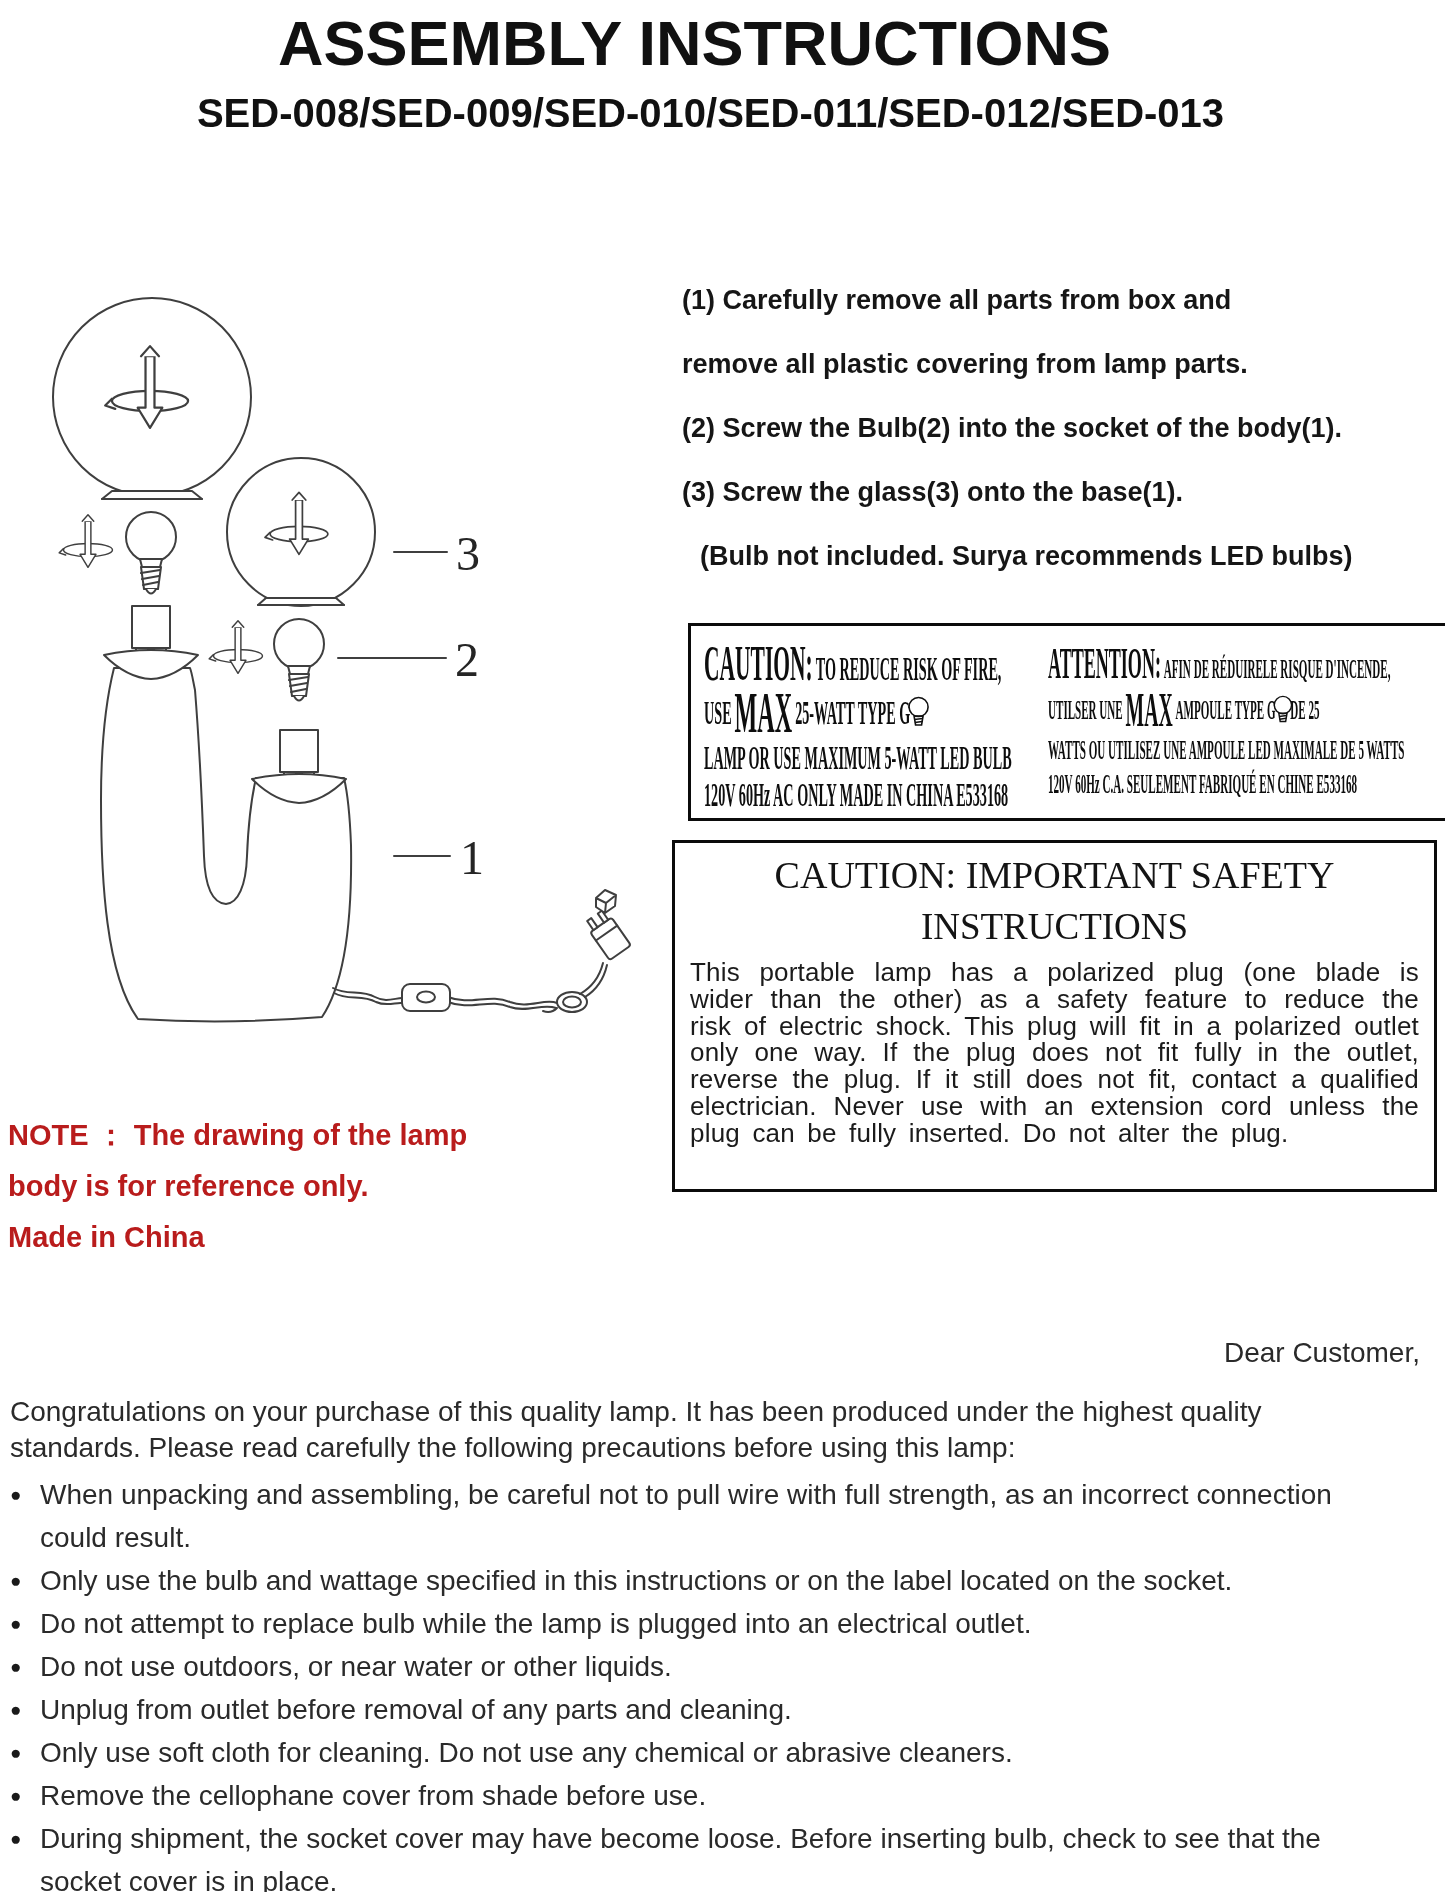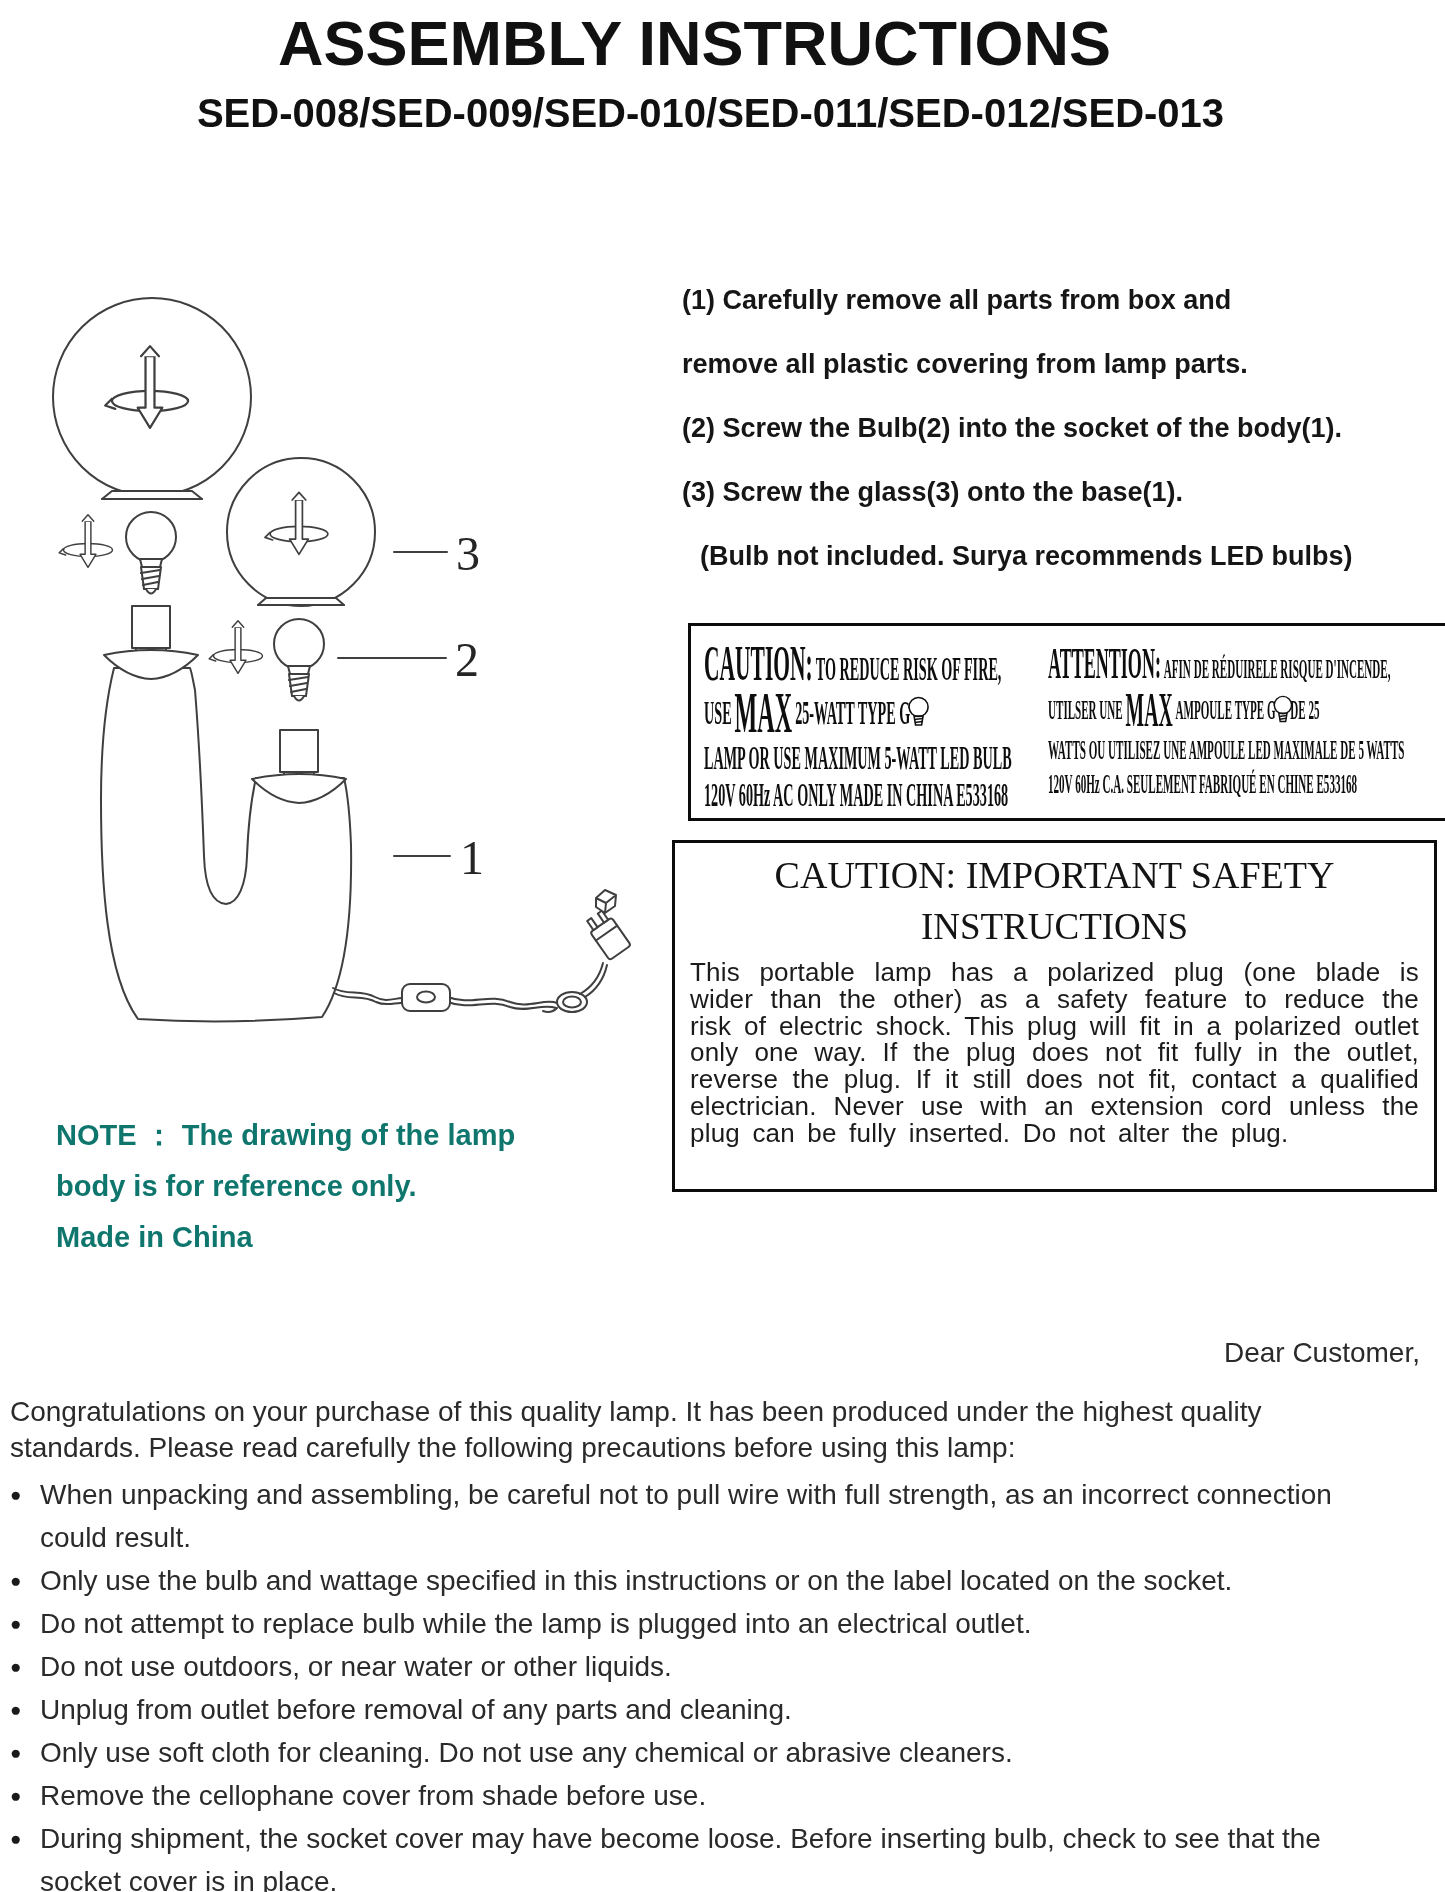--- a/index.html
+++ b/index.html
@@ -62,21 +62,21 @@
   }
   .s-title{font-family:"Liberation Serif",serif;font-weight:normal;text-align:center;color:#141414;}
   .s-title1{font-size:38px;margin-top:10px;line-height:44px;}
   .s-title2{font-size:37px;line-height:44px;margin-top:8px;}
   .s-body{
     margin:10px 15px 4px 15px;font-size:26px;line-height:26.8px;color:#1b1b1b;
     text-align:justify;word-spacing:5px;letter-spacing:0.2px;
   }
 
   
-  .note{position:absolute;left:8px;top:1110px;font-weight:bold;font-size:29px;color:#0f766e;margin-left:48px;}
+  .note{position:absolute;left:8px;top:1110px;font-weight:bold;font-size:29px;color:#b91c1c;}
   .note div{line-height:51px;}
 
   
   .customer{position:absolute;left:10px;top:1336px;width:1410px;color:#2a2a2a;font-size:28px;}
   .salutation{line-height:34px;margin-bottom:24px;text-align:right;}
   .intro{width:1330px;line-height:36px;margin-bottom:7px;}
   .bullet-list{margin-top:4px;}
   .bullet{display:flex;align-items:flex-start;}
   .bullet .dot{width:30px;flex:0 0 30px;font-size:19px;line-height:43px;color:#1a1a1a;}
   .bullet .btext{max-width:1360px;line-height:43px;}

